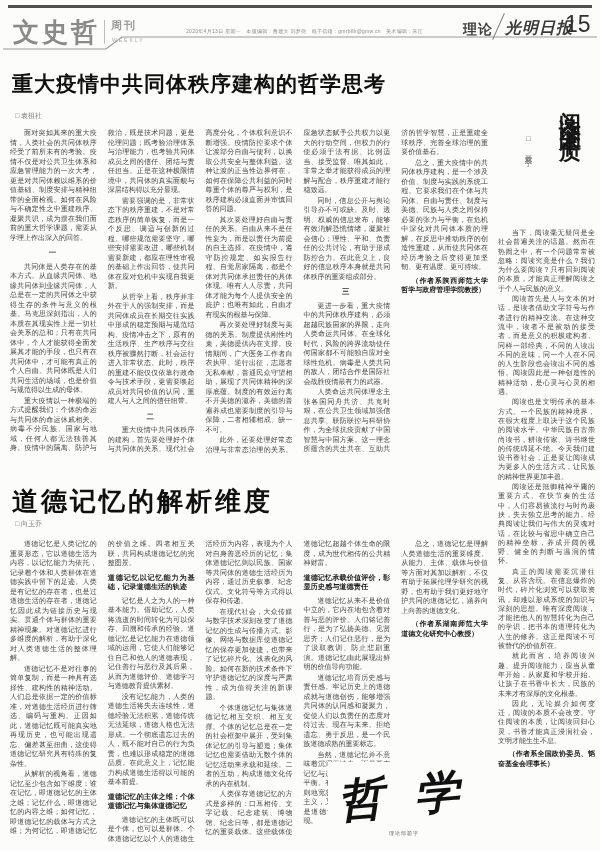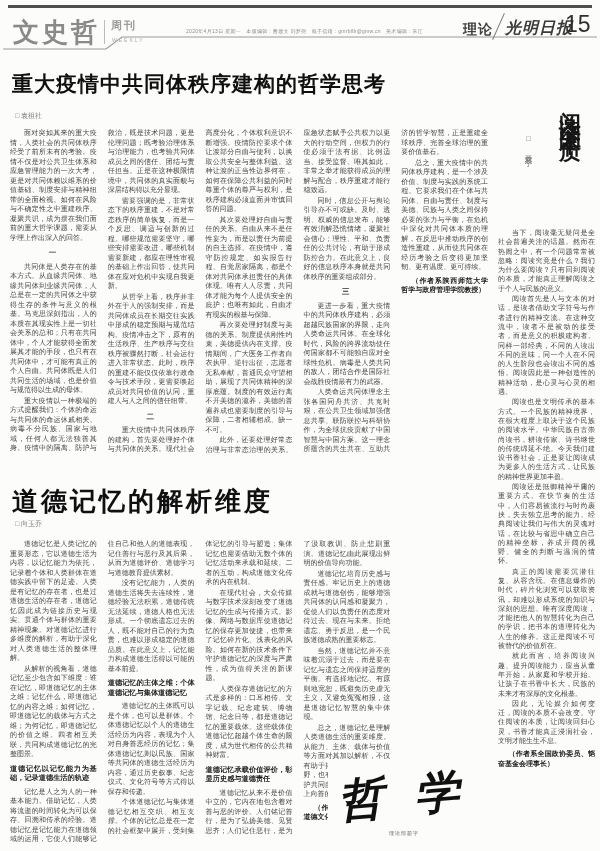--- a/index.html
+++ b/index.html
@@ -88,28 +88,29 @@
       <div class="para">人类命运共同体理念主张各国同舟共济、共克时艰，在公共卫生领域加强信息共享、联防联控与科研协作，为全球抗疫贡献了中国智慧与中国方案。这一理念所蕴含的共生共在、互助共济的哲学智慧，正是重建全球秩序、完善全球治理的重要价值基石。</div>
       <div class="para">总之，重大疫情中的共同体秩序建构，是一个涉及价值、制度与实践的系统工程。它要求我们在个体与共同体、自由与责任、制度与美德、民族与人类之间保持必要的张力与平衡，在危机中深化对共同体本质的理解，在反思中推动秩序的创造性重建，从而使共同体在经历考验之后变得更加坚韧、更有温度、更可持续。</div>
       <div class="attribution">（作者系陕西师范大学哲学与政府管理学院教授）</div>
     </div>
 
   <div class="a2">
     <div class="a2-title">道德记忆的解析维度</div>
     <div class="a2-author">□ 向玉乔</div>
     <div class="a2-body">
         <div class="para">道德记忆是人类记忆的重要形态，它以道德生活为内容，以记忆能力为依托，记录着个体和人类群体在道德实践中留下的足迹。人类是有记忆的存在者，也是过道德生活的存在者，道德记忆因此成为链接历史与现实、贯通个体与群体的重要精神现象。对道德记忆进行多维度的解析，有助于深化对人类道德生活的整体理解。</div>
+        <div class="para">道德记忆不是对往事的简单复制，而是一种具有选择性、建构性的精神活动。人们总是依据一定的价值标准，对道德生活经历进行筛选、编码与重构。正因如此，道德记忆既可能真实地再现历史，也可能出现遗忘、偏差甚至扭曲，这使得道德记忆研究具有特殊的复杂性。</div>
         <div class="para">从解析的视角看，道德记忆至少包含如下维度：谁在记忆，即道德记忆的主体之维；记忆什么，即道德记忆的内容之维；如何记忆，即道德记忆的载体与方式之维；为何记忆，即道德记忆的价值之维。四者相互关联，共同构成道德记忆的完整图景。</div>
         <div class="subhead">道德记忆以记忆能力为基础，记录道德生活的轨迹</div>
         <div class="para">记忆是人之为人的一种基本能力。借助记忆，人类将流逝的时间转化为可以保存、回溯和传承的经验。道德记忆是记忆能力在道德领域的运用，它使人们能够记住自己和他人的道德表现，记住善行与恶行及其后果，从而为道德评价、道德学习与道德教育提供素材。</div>
         <div class="para">没有记忆能力，人类的道德生活将失去连续性，道德经验无法积累，道德传统无法延续，道德人格也无法形成。一个彻底遗忘过去的人，既不能对自己的行为负责，也难以形成稳定的道德品质。在此意义上，记忆能力构成道德生活得以可能的基本前提。</div>
         <div class="subhead">道德记忆的主体之维：个体道德记忆与集体道德记忆</div>
         <div class="para">道德记忆的主体既可以是个体，也可以是群体。个体道德记忆以个人的道德生活经历为内容，表现为个人对自身善恶经历的记忆；集体道德记忆则以民族、国家等共同体的道德生活经历为内容，通过历史叙事、纪念仪式、文化符号等方式得以保存和传递。</div>
+        <div class="para">在现代社会，大众传媒与数字技术深刻改变了道德记忆的生成与传播方式。影像、网络与数据库使道德记忆的保存更加便捷，也带来了记忆碎片化、浅表化的风险。如何在新的技术条件下守护道德记忆的深度与严肃性，成为值得关注的新课题。</div>
         <div class="para">个体道德记忆与集体道德记忆相互交织、相互支撑。个体的记忆总是在一定的社会框架中展开，受到集体记忆的引导与塑造；集体记忆也需要借助无数个体的记忆活动来承载和延续。二者的互动，构成道德文化传承的内在机制。</div>
-        <div class="para">在现代社会，大众传媒与数字技术深刻改变了道德记忆的生成与传播方式。影像、网络与数据库使道德记忆的保存更加便捷，也带来了记忆碎片化、浅表化的风险。如何在新的技术条件下守护道德记忆的深度与严肃性，成为值得关注的新课题。</div>
         <div class="para">人类保存道德记忆的方式是多样的：口耳相传、文字记载、纪念建筑、博物馆、纪念日等，都是道德记忆的重要载体。这些载体使道德记忆超越个体生命的限度，成为世代相传的公共精神财富。</div>
         <div class="subhead">道德记忆承载价值评价，彰显历史感与道德责任</div>
         <div class="para">道德记忆从来不是价值中立的，它内在地包含着对善与恶的评价。人们铭记善行，是为了弘扬美德、见贤思齐；人们记住恶行，是为了汲取教训、防止悲剧重演。道德记忆由此展现出鲜明的价值导向功能。</div>
         <div class="para">道德记忆培育历史感与责任感。牢记历史上的道德成就与道德创伤，能够增强共同体的认同感和凝聚力，促使人们以负责任的态度对待过去、现在与未来。拒绝遗忘、勇于反思，是一个民族道德成熟的重要标志。</div>
         <div class="para">当然，道德记忆并不意味着沉溺于过去，而是要在记忆与遗忘之间保持适度的平衡。有选择地记忆、有原则地宽恕，既避免历史虚无主义，又避免冤冤相报，这是道德记忆智慧的集中体现。</div>
         <div class="para">总之，道德记忆是理解人类道德生活的重要维度。从能力、主体、载体与价值等方面对其加以解析，不仅有助于拓展伦理学研究的视野，也有助于我们更好地守护共同的道德记忆，涵养向上向善的道德文化。</div>
         <div class="attribution">（作者系湖南师范大学道德文化研究中心教授）</div>
       </div>
     <div class="calli-box">
       <div class="calli-text">哲 学</div>

